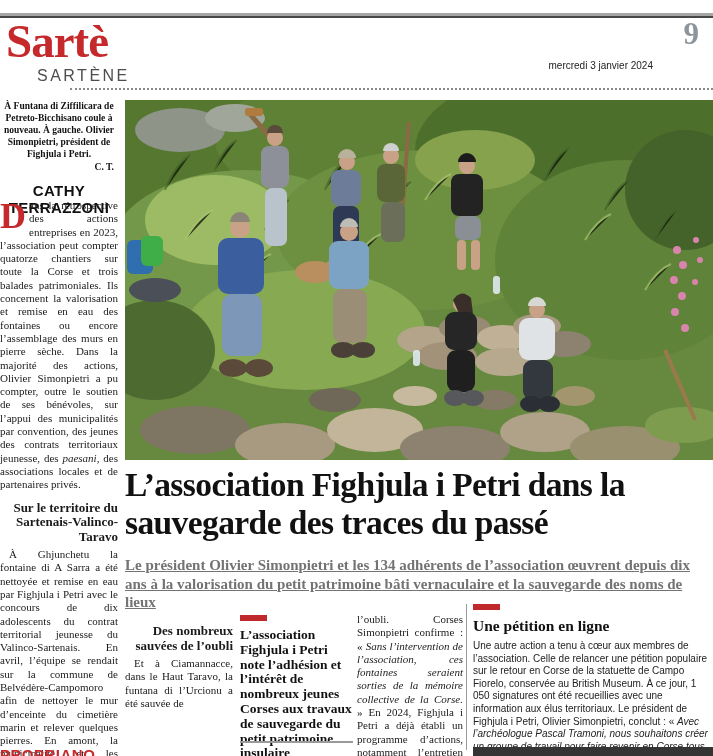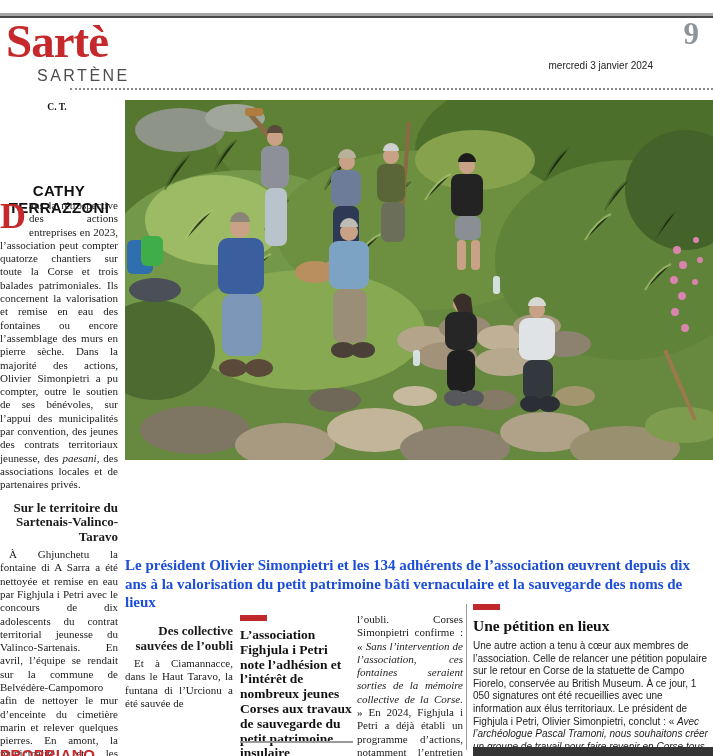--- a/index.html
+++ b/index.html
@@ -13,40 +13,40 @@
   .section-label{position:absolute;left:37px;top:67px;font-family:"Liberation Sans",sans-serif;
         font-size:16px;letter-spacing:2.5px;color:#4d4d4d;}
   .edition-date{position:absolute;right:60px;top:24px;font-family:"Liberation Sans",sans-serif;
         font-size:10px;color:#222;margin-top:36px;}
   .page-number{position:absolute;right:14px;top:16px;font-family:"Liberation Serif",serif;
         font-weight:bold;font-size:31px;color:#8d959c;}
   .dotted-rule{position:absolute;left:70px;top:88px;width:643px;height:0;border-top:2px dotted #8a8a8a;}
   
   .photo-caption{position:absolute;left:0;top:100px;width:118px;text-align:center;
         font-size:9.5px;line-height:12px;font-weight:bold;color:#111;}
-  .photo-caption .credit{display:block;text-align:center;padding-right:4px;font-weight:bold;margin-top:1px;}
+  .photo-caption .credit{display:block;text-align:right;padding-right:4px;font-weight:bold;margin-top:1px;}
   .byline{position:absolute;left:0;top:182px;width:118px;text-align:center;
         font-family:"Liberation Sans",sans-serif;font-weight:bold;font-size:15px;letter-spacing:.4px;color:#111;}
   
   .serif-body{font-size:11px;line-height:13.3px;text-align:justify;}
   .serif-body p{margin:0;}
   .serif-body p.indent{text-indent:9px;}
   .col-left{position:absolute;left:0;top:199px;width:118px;}
   .dropcap{float:left;font-weight:bold;font-size:36px;line-height:30px;color:#c5292b;
         padding:2px 3px 0 0;font-family:"Liberation Serif",serif;}
   .subhead{font-weight:bold;font-size:13px;line-height:14.5px;text-align:right;margin:9px 0 4px 0;}
   .next-section{position:absolute;left:0;top:746px;font-family:"Liberation Sans",sans-serif;
         font-weight:bold;font-size:15px;color:#c5292b;letter-spacing:.5px;}
   
   .photo{position:absolute;left:125px;top:100px;width:588px;height:360px;overflow:hidden;}
   
   .headline{position:absolute;left:125px;top:466px;width:580px;margin:0;
         font-weight:bold;font-size:33.5px;line-height:38px;letter-spacing:-0.6px;color:#111;}
   .standfirst{position:absolute;left:125px;top:556px;width:572px;margin:0;
-        font-weight:bold;font-size:15px;line-height:18.5px;color:#1d4ed8;}
+        font-weight:bold;font-size:15px;line-height:18.5px;color:#737373;text-decoration:underline;}
   
   .col-a{position:absolute;left:125px;top:615px;width:108px;}
   .col-b{position:absolute;left:240px;top:615px;width:113px;}
   .col-c{position:absolute;left:357px;top:613px;width:106px;}
   .col-d{position:absolute;left:473px;top:604px;width:240px;}
   .redbar{width:27px;height:6px;background:#c0282c;margin-bottom:7px;}
   .pullquote{font-weight:bold;font-size:13.5px;line-height:14.8px;text-align:left;margin:0;color:#111;}
   .quote-rule{position:absolute;left:240px;top:741px;width:113px;height:0;border-top:2px solid #9a9a9a;}
   .vrule{position:absolute;left:466px;top:604px;width:0;height:146px;border-left:1px solid #9a9a9a;}
   .sidebar-head{font-weight:bold;font-size:15.5px;line-height:17px;margin:0 0 6px 0;color:#111;}
@@ -62,20 +62,21 @@
 
   <div class="toprule"></div>
 
   <div class="logo">Sartè</div>
   <div class="section-label">SARTÈNE</div>
   <div class="edition-date">mercredi 3 janvier 2024</div>
   <div class="page-number">9</div>
   <div class="dotted-rule"></div>
 
   <div class="photo-caption">
+    <span>À Funtana di Ziffilicara de Petreto-Bicchisano coule à nouveau. À gauche. Olivier Simonpietri, président de Fighjula i Petri.</span>
     <span class="credit">C. T.</span>
   </div>
 
   <div class="byline">CATHY TERRAZZONI</div>
 
   <div class="col-left serif-body">
     <p><span class="dropcap">D</span><span>ans la rétrospective des actions entreprises en 2023, l’association peut compter quatorze chantiers sur toute la Corse et trois balades patrimoniales. Ils concernent la valorisation et remise en eau des fontaines ou encore l’assemblage des murs en pierre sèche. Dans la majorité des actions, Olivier Simonpietri a pu compter, outre le soutien de ses bénévoles, sur l’appui des municipalités par convention, des jeunes des contrats territoriaux jeunesse, des </span><i>paesani</i><span>, des associations locales et de partenaires privés.</span></p>
     <div class="subhead">Sur le territoire du Sartenais-Valinco-Taravo</div>
     <p class="indent">À Ghjunchetu la fontaine di A Sarra a été nettoyée et remise en eau par Fighjula i Petri avec le concours de dix adolescents du contrat territorial jeunesse du Valinco-Sartenais. En avril, l’équipe se rendait sur la commune de Belvédère-Campomoro afin de nettoyer le mur d’enceinte du cimetière marin et relever quelques pierres. En amont, la municipalité et les membres de l’Alpana avaient procédé au démaquisage des lieux.</p>
 
@@ -217,41 +218,42 @@
       <rect x="394" y="218" width="36" height="42" rx="9" fill="#dfe3e6"></rect>
       <rect x="398" y="260" width="30" height="40" rx="9" fill="#33383f"></rect>
       <ellipse cx="406" cy="304" rx="11" ry="8" fill="#2b2f35"></ellipse>
         <ellipse cx="424" cy="304" rx="11" ry="8" fill="#2b2f35"></ellipse>
 
       <rect x="288" y="250" width="7" height="16" rx="3" fill="#dfe9ee" opacity="0.9"></rect>
       <rect x="368" y="176" width="7" height="18" rx="3" fill="#dfe9ee" opacity="0.9"></rect>
     </svg>
   </figure>
 
+  <h1 class="headline">L’association Fighjula i Petri dans la sauvegarde des traces du passé</h1>
   <p class="standfirst">Le président Olivier Simonpietri et les 134 adhérents de l’association œuvrent depuis dix ans à la valorisation du petit patrimoine bâti vernaculaire et la sauvegarde des noms de lieux</p>
 
   <div class="col-a serif-body">
-    <div class="subhead">Des collective sauvées de l’oubli</div>
+    <div class="subhead">Des nombreux sauvées de l’oubli</div>
     <p class="indent">Et à Ciamannacce, dans le Haut Taravo, la funtana di l’Urcionu a été sauvée de</p>
   </div>
 
   <div class="col-b">
     <div class="redbar"></div>
     <p class="pullquote">L’association Fighjula i Petri note l’adhésion et l’intérêt de nombreux jeunes Corses aux travaux de sauvegarde du petit patrimoine insulaire</p>
   </div>
   <div class="quote-rule"></div>
 
   <div class="col-c serif-body">
     <p><span>l’oubli. Corses Simonpietri confirme : « </span><i>Sans l’intervention de l’association, ces fontaines seraient sorties de la mémoire collective de la Corse.</i><span> » En 2024, Fighjula i Petri a déjà établi un programme d’actions, notamment l’entretien du sentier de pierres qui entoure la chapelle du Saint-Esprit à Olmeto ou encore d’autres projets sur Viggianello.</span></p>
   </div>
 
   <div class="vrule"></div>
 
   <aside class="col-d">
     <div class="redbar"></div>
-    <h2 class="sidebar-head">Une pétition en lieux</h2>
+    <h2 class="sidebar-head">Une pétition en ligne</h2>
     <p class="sidebar-body"><span>Une autre action a tenu à cœur aux membres de l’association. Celle de relancer une pétition populaire sur le retour en Corse de la statuette de Campo Fiorelo, conservée au British Museum. À ce jour, 1 050 signatures ont été recueillies avec une information aux élus territoriaux. Le président de Fighjula i Petri, Olivier Simonpietri, conclut : « </span><i>Avec l’archéologue Pascal Tramoni, nous souhaitons créer un groupe de travail pour faire revenir en Corse tous les artefacts qui sont dans les musées européens. »</i></p>
 
   </aside>
 
   <div class="next-photo-edge"></div>
 
 </div>
 
 </body></html>

